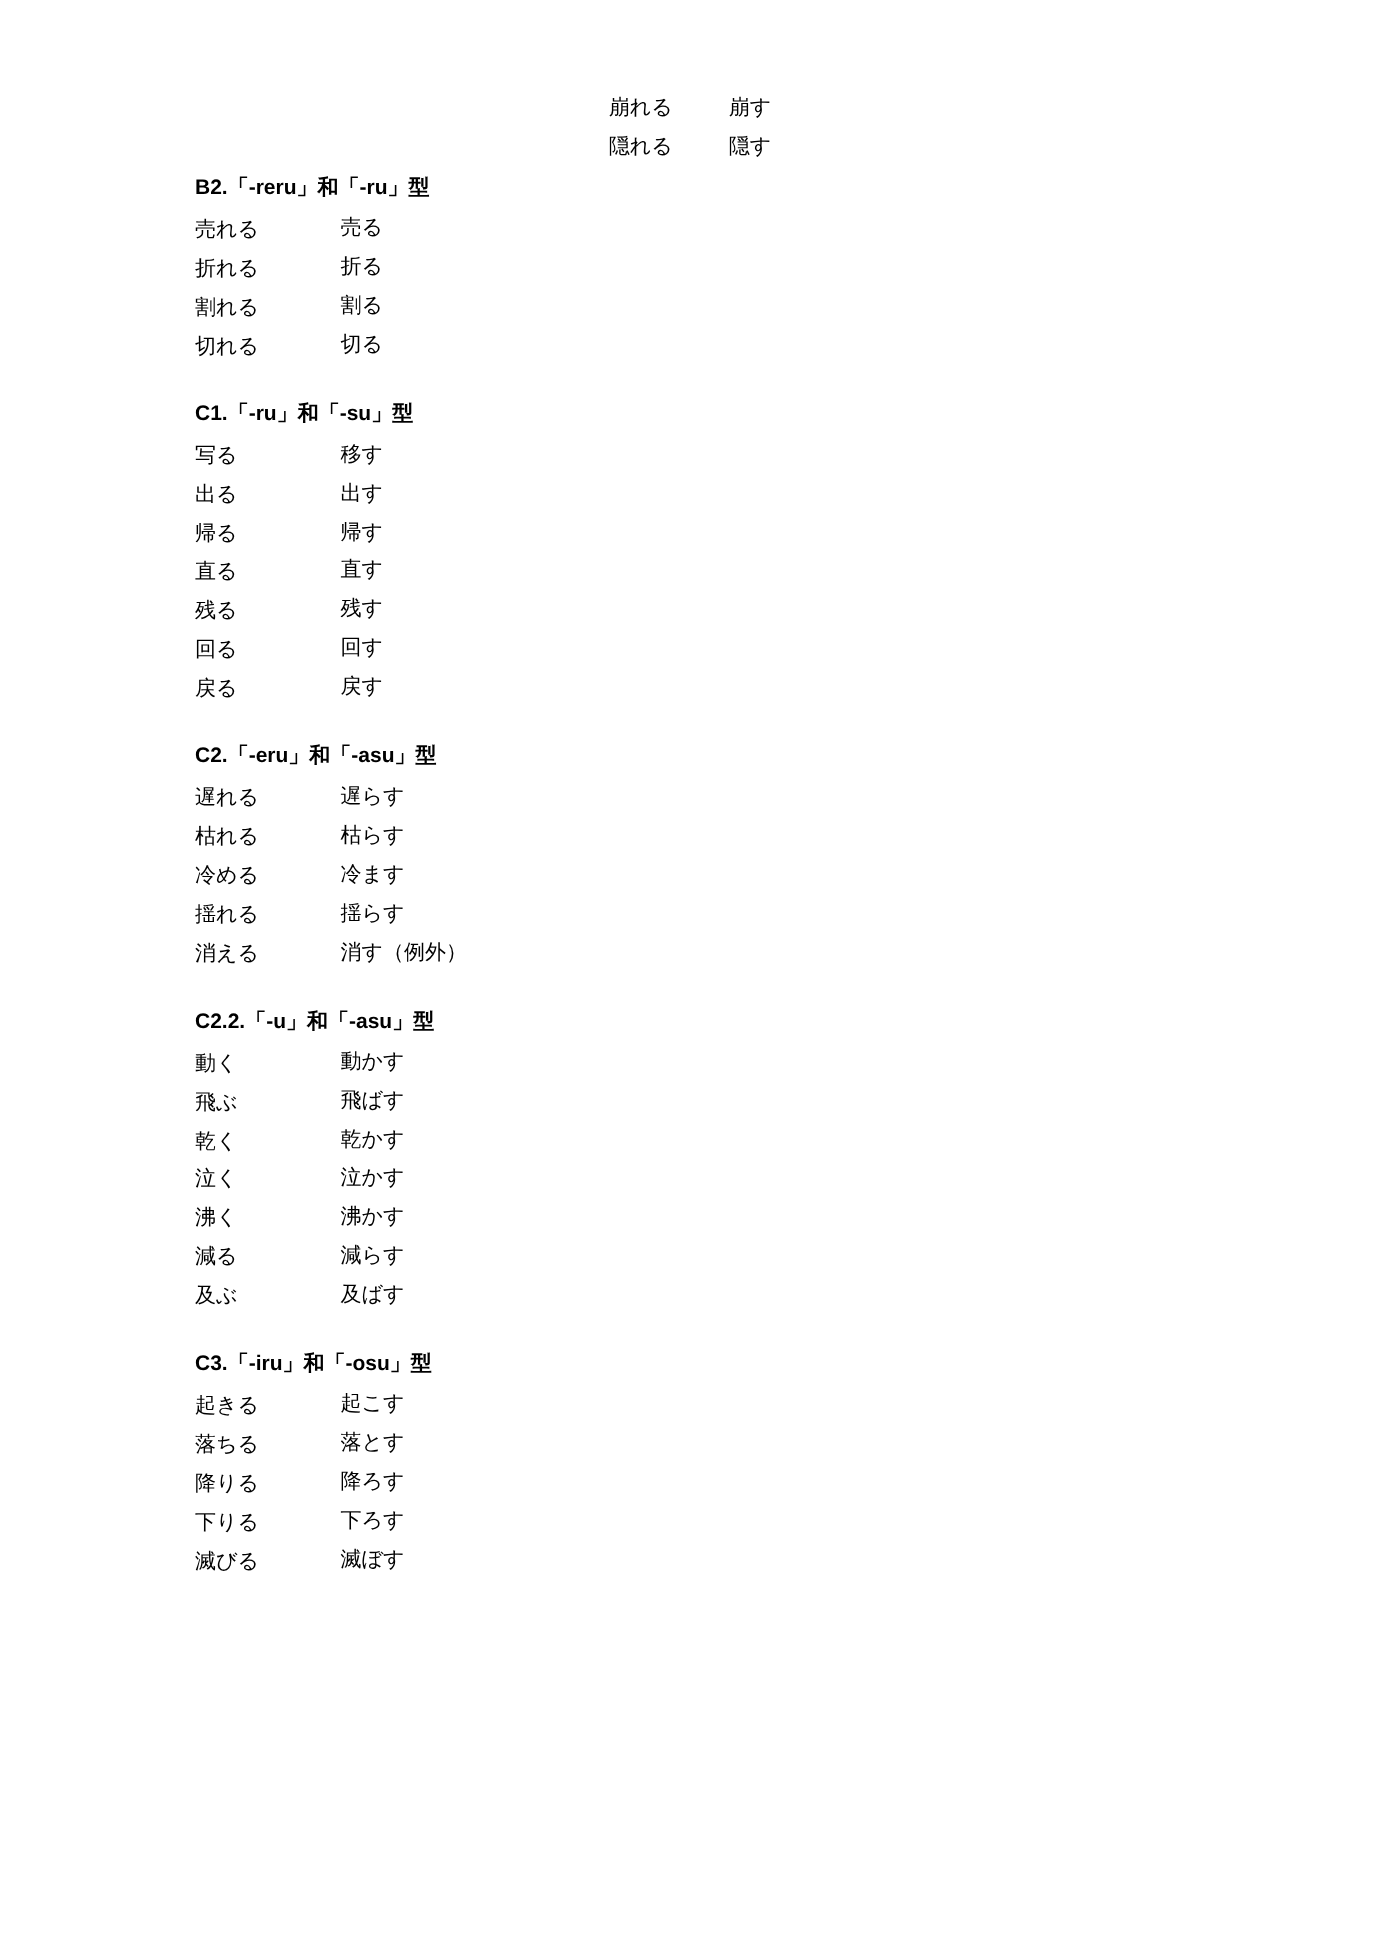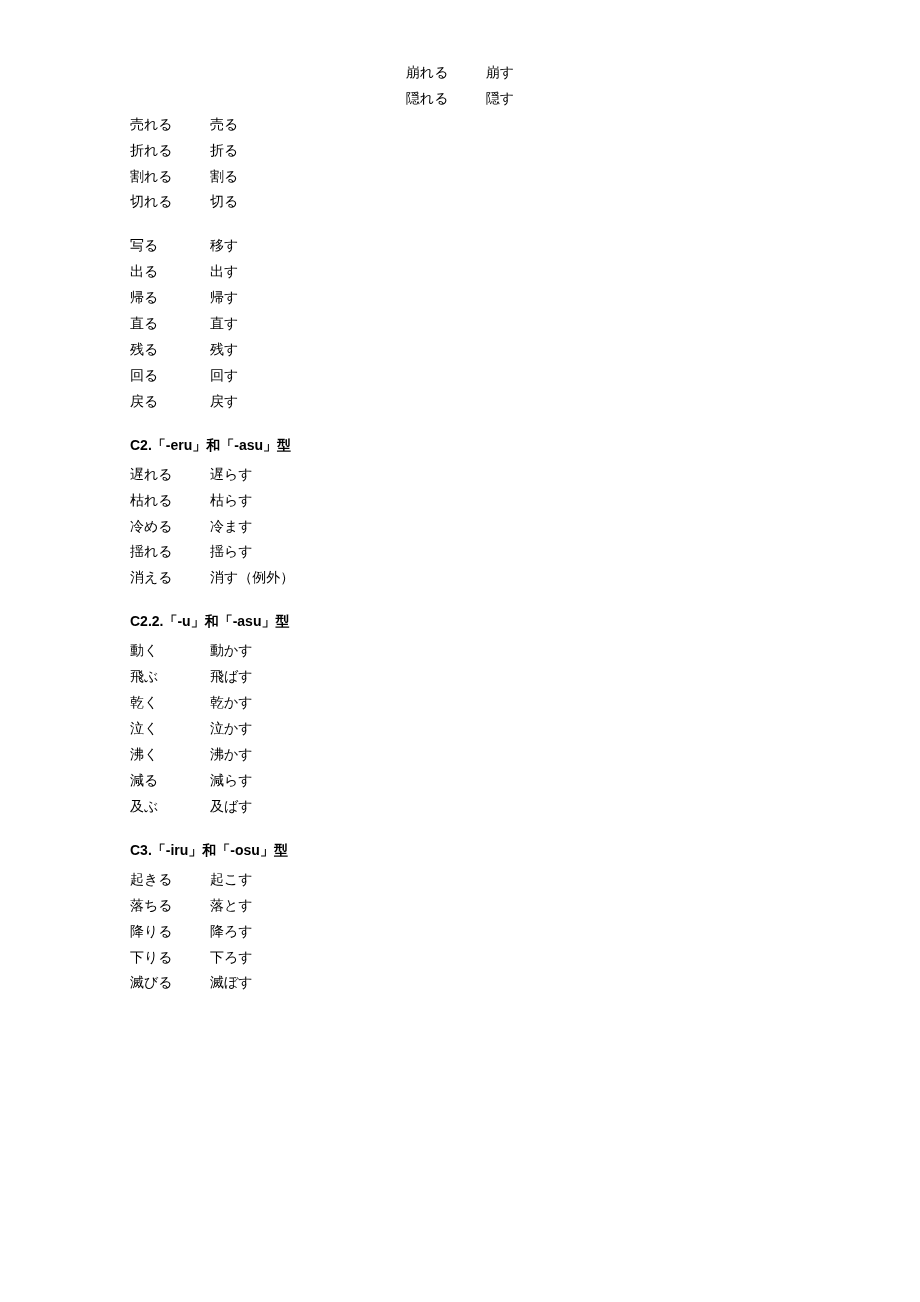--- a/index.html
+++ b/index.html
@@ -18,30 +18,31 @@
     .section {
       margin-bottom: 18px;
     }
     .section-header {
       font-weight: bold;
       margin-bottom: 4px;
       font-family: "MS Gothic", "Yu Gothic", "Hiragino Sans", sans-serif;
     }
     .word-pair {
       display: flex;
-      gap: 0;
+      gap: 17px;
       line-height: 1.85;
       align-items: flex-end;
     }
     .word-left {
       min-width: 80px;
       display: inline-block;
     }
     .word-right {
       display: inline-block;
+      font-family: Liberation Mono, monospace;
     }
     .intro-pair {
       display: flex;
       gap: 0;
       line-height: 1.85;
       justify-content: center;
     }
     .intro-left {
       min-width: 80px;
     }
@@ -55,38 +56,40 @@
     <span>崩す</span>
   </div>
   <div class="intro-pair">
     <span class="intro-left">隠れる</span>
     <span>隠す</span>
   </div>
 </div>
 
 <div id="sections-container">
     <div class="section">
+      <div class="section-header">B2.「-reru」和「-ru」型</div>
       <div class="word-pair">
         <span class="word-left">売れる</span>
         <span class="word-right">売る</span>
       </div>
       <div class="word-pair">
         <span class="word-left">折れる</span>
         <span class="word-right">折る</span>
       </div>
       <div class="word-pair">
         <span class="word-left">割れる</span>
         <span class="word-right">割る</span>
       </div>
       <div class="word-pair">
         <span class="word-left">切れる</span>
         <span class="word-right">切る</span>
       </div>
     </div>
     <div class="section">
+      <div class="section-header">C1.「-ru」和「-su」型</div>
       <div class="word-pair">
         <span class="word-left">写る</span>
         <span class="word-right">移す</span>
       </div>
       <div class="word-pair">
         <span class="word-left">出る</span>
         <span class="word-right">出す</span>
       </div>
       <div class="word-pair">
         <span class="word-left">帰る</span>

